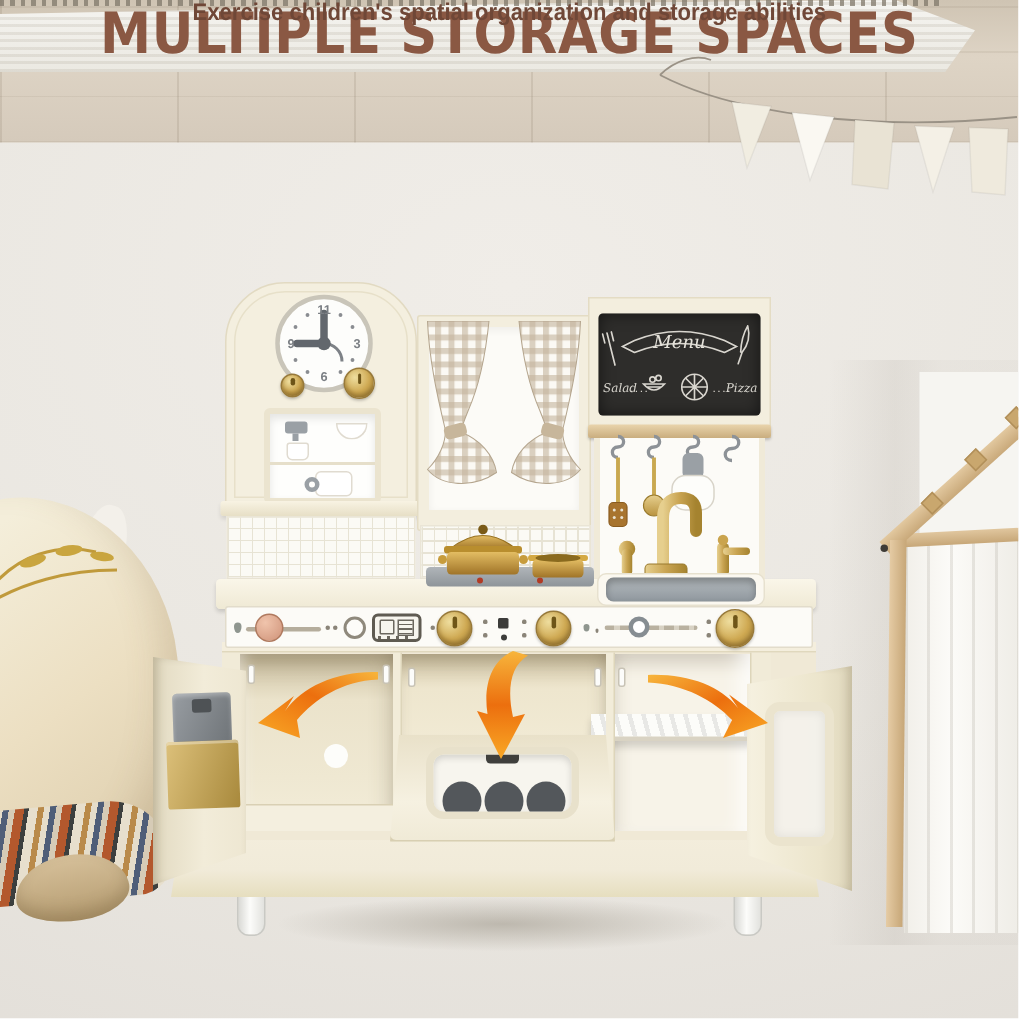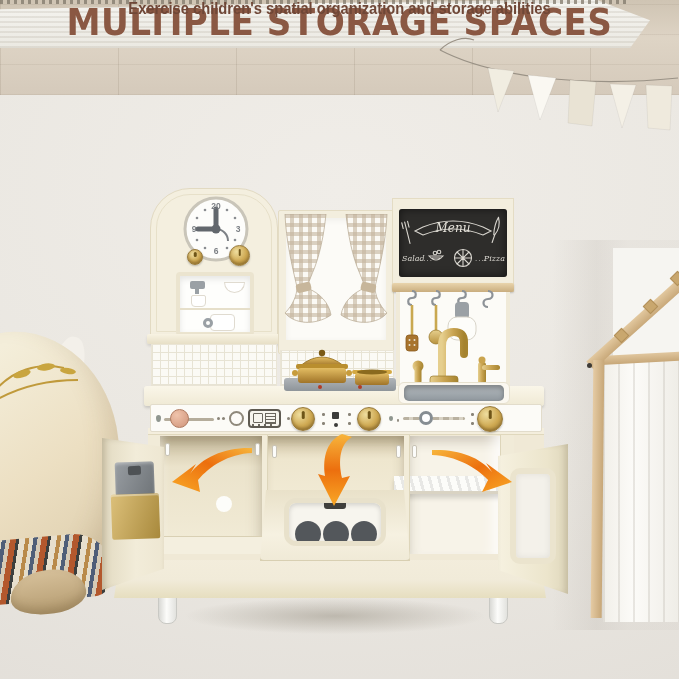--- a/index.html
+++ b/index.html
@@ -294,21 +294,21 @@
         <circle cx="22" cy="52" r="1.3"></circle>
           <circle cx="14" cy="44" r="1.3"></circle>
         <circle cx="14" cy="22" r="1.3"></circle>
           <circle cx="22" cy="14" r="1.3"></circle>
       </g>
       <path d="M33,33 A12,12 0 0 1 45,45" fill="none" stroke="#7d8186" stroke-width="2"></path>
       <line x1="33" y1="33" x2="33" y2="13" stroke="#62676d" stroke-width="5" stroke-linecap="round"></line>
       <line x1="33" y1="33" x2="15" y2="33" stroke="#62676d" stroke-width="5" stroke-linecap="round"></line>
       <circle cx="33" cy="33" r="4.5" fill="#62676d"></circle>
     </svg>
-    <span id="cn12" class="cknum">20</span>
+    <span id="cn12" class="cknum">11</span>
     <span id="cn3" class="cknum">3</span>
     <span id="cn6" class="cknum">6</span>
     <span id="cn9" class="cknum">9</span>
   </div>
   <div id="knobL" class="gknob"></div>
   <div id="knobR" class="gknob"></div>
   <div id="cupboard">
     <div id="cb-tap"></div>
     <div id="cb-cup"></div>
     <div id="cb-bowl"></div>

